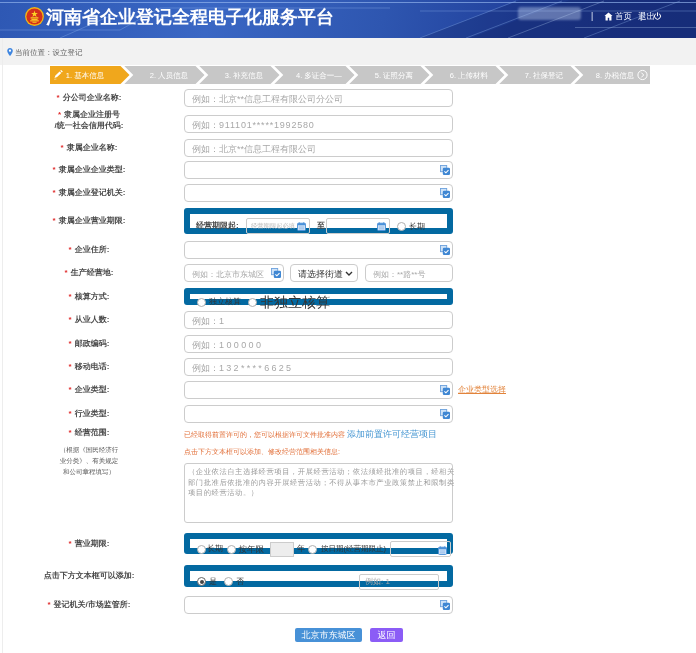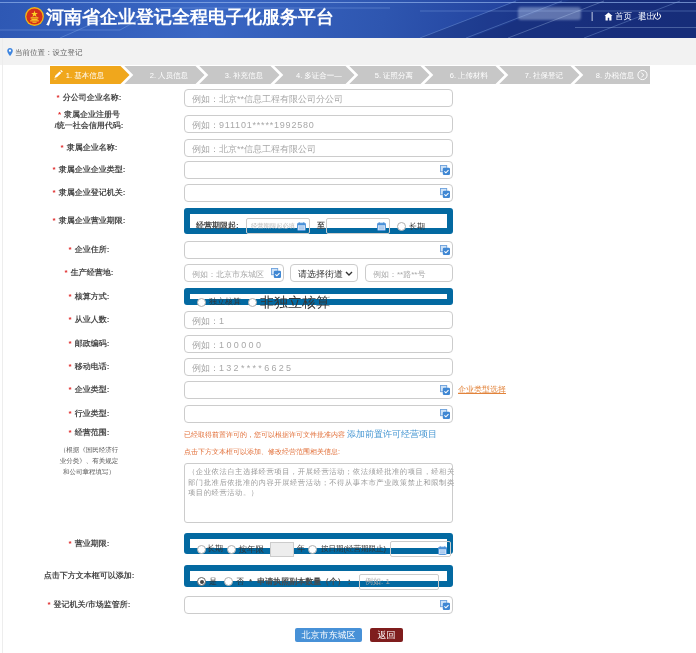--- a/index.html
+++ b/index.html
@@ -258,31 +258,30 @@
           </span>
         </div>
   </div>
 
   <div class="lab" style="top:565px;line-height:22px">点击下方文本框可以添加:</div>
   <div class="rowbox" style="top:565px;height:22px">
     <span style="position:absolute;left:7px;top:6px" class="radio on"></span>
     <span style="position:absolute;left:19px;top:0;line-height:21px;font-size:8px;color:#333">是</span>
     <span style="position:absolute;left:34px;top:6px" class="radio"></span>
     <span style="position:absolute;left:46px;top:0;line-height:21px;font-size:8px;color:#333">否</span>
-    <span style="position:absolute;left:59px;top:0;line-height:21px;font-size:8px;font-weight:bold;color:#4a4a4a"><span class="st" style="margin-right:5px">*</span>申请执照副本数量（个）：</span>
     <div style="position:absolute;left:169px;top:3px;width:80px;height:16px;border:1px solid #ccc;border-radius:2px;font-size:8px;color:#a8a8a8;line-height:14px;padding-left:5px">例如: 1</div>
   </div>
 
   <div class="lab" style="top:595.5px;line-height:18px"><span class="st">*</span>登记机关/市场监管所:</div>
   <div class="inp" style="top:595.5px">
         <span class="icbtn">
           <svg width="10" height="10" viewBox="0 0 10 10">
             <rect x="0.5" y="0.5" width="6.2" height="6.2" fill="#cfe3f8" stroke="#6da2dd" stroke-width="0.9"></rect>
             <rect x="2.8" y="2.8" width="7.2" height="7.2" rx="1.2" fill="#3f87d3"></rect>
             <path d="M4.4 6.4l1.5 1.4 2.6-2.6" stroke="#fff" stroke-width="1.1" fill="none"></path>
           </svg>
         </span>
       </div>
 
   <div style="position:absolute;left:295px;top:628px;width:67px;height:14px;background:#4791d7;border-radius:2px;color:#fff;font-size:9px;text-align:center;line-height:14px">北京市东城区</div>
-  <div style="position:absolute;left:370px;top:628px;width:33px;height:14px;background:#7f1d1d;border-radius:2px;color:#fff;font-size:9px;text-align:center;line-height:14px">返回</div>
+  <div style="position:absolute;left:370px;top:628px;width:33px;height:14px;background:#8b5cf6;border-radius:2px;color:#fff;font-size:9px;text-align:center;line-height:14px">返回</div>
  </div>
 </div>
 
 </body></html>

